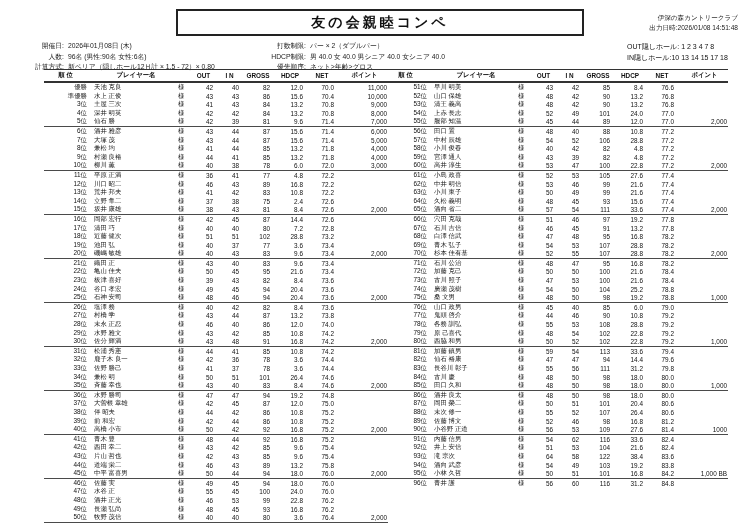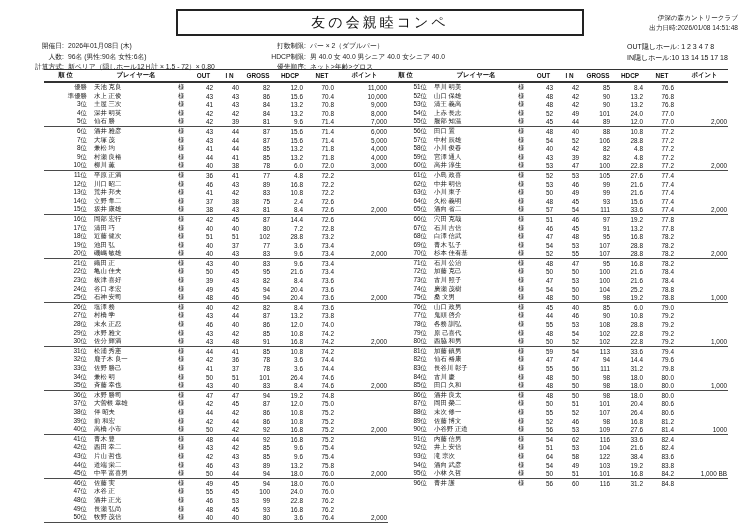--- a/index.html
+++ b/index.html
@@ -4,21 +4,21 @@
 <style>
   html,body{margin:0;padding:0;}
   body{
     width:750px;height:530px;position:relative;background:#fff;color:#111;
     font-family:"Liberation Sans","DejaVu Sans",sans-serif;overflow:hidden;
     -webkit-font-smoothing:antialiased;
   }
   .title-box{
     position:absolute;left:176px;top:9px;width:404px;height:23px;
     border:2px solid #222;display:flex;align-items:center;justify-content:center;
-    font-size:14px;font-weight:normal;letter-spacing:3px;
+    font-size:14px;font-weight:bold;letter-spacing:3px;
   }
   .club-info{position:absolute;right:12px;top:13px;text-align:right;font-size:6.6px;line-height:1.55;color:#222;}
   .hidden-holes{position:absolute;left:627px;top:42px;font-size:7px;line-height:1.5;color:#111;}
   .info-block{position:absolute;top:41px;font-size:6.8px;line-height:1.55;color:#222;}
   #info-left{left:8px;}
   #info-center{left:250px;}
   .info-row{display:flex;}
   .info-label{width:56px;text-align:right;margin-right:4px;flex:none;}
   .gtable{position:absolute;top:69px;font-size:6.4px;color:#111;}
   #table-left{left:44px;}

